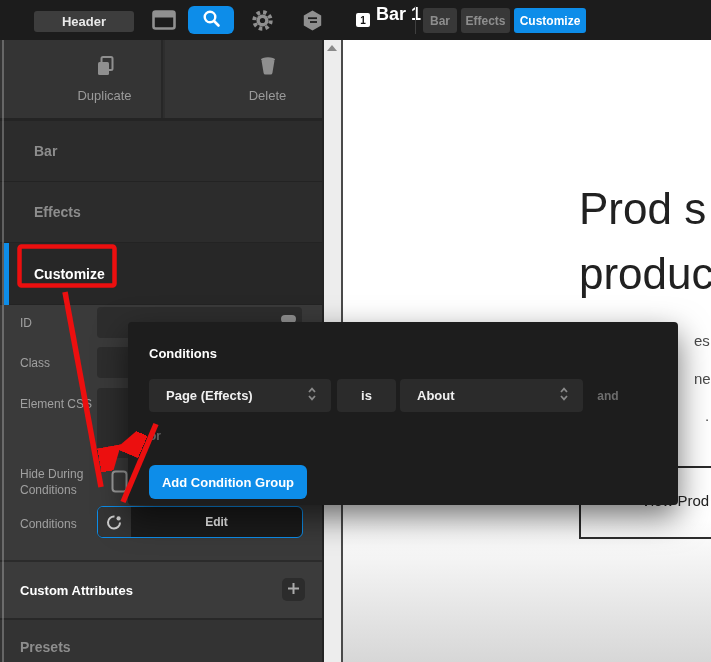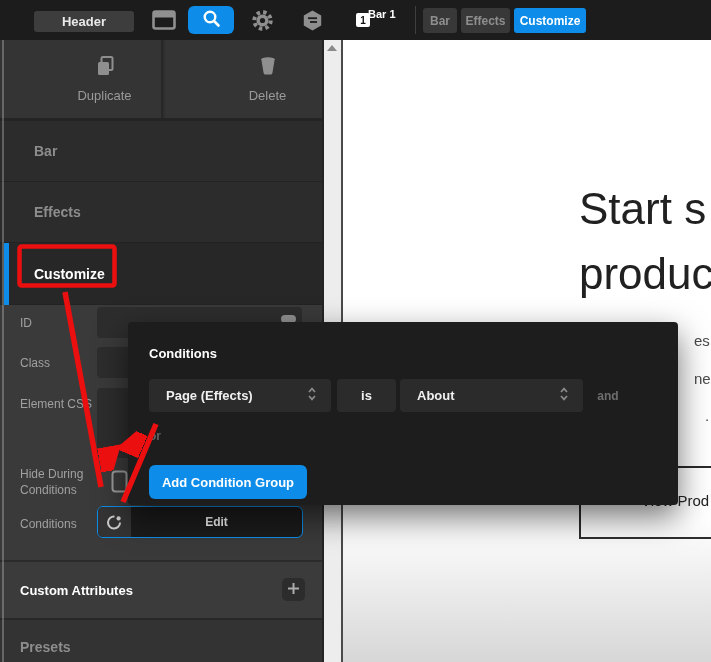--- a/index.html
+++ b/index.html
@@ -13,21 +13,21 @@
 
   
   .topbar { left:0; top:0; width:711px; height:40px; background:#1c1c1c; z-index:10; }
   .header-btn { left:34px; top:11px; width:100px; height:21px; background:#3d3d3d; border-radius:3px;
     color:#e9e9e9; font-size:13px; font-weight:bold; display:flex; align-items:center; justify-content:center; }
   .tb-icon { display:flex; align-items:center; justify-content:center; }
   .search-btn { left:188px; top:6px; width:46px; height:28px; background:var(--accent); border-radius:6px;
     display:flex; align-items:center; justify-content:center; }
   .el-badge { left:356px; top:13px; width:14px; height:14px; background:#fff; border-radius:2px;
     color:#111; font-size:10px; font-weight:bold; display:flex; align-items:center; justify-content:center; }
-  .el-label { left:368px; top:0; height:28px; display:flex; align-items:center; color:#fff; font-size:11px; font-weight:bold; }
+  .el-label { left:376px; top:0; height:28px; display:flex; align-items:center; color:#fff; font-size:18px; font-weight:bold; }
   .tb-sep { left:415px; top:6px; width:1px; height:28px; background:#3f3f3f; }
   .tab { top:8px; height:25px; border-radius:3px; background:#383838; color:#8e8e8e;
     font-size:12px; font-weight:bold; display:flex; align-items:center; justify-content:center; }
   .tab.active { background:var(--accent); color:#fff; }
   .tab-bar { left:423px; width:34px; }
   .tab-effects { left:461px; width:49px; }
   .tab-customize { left:514px; width:72px; }
 
   
   .sidebar-bg { left:0; top:40px; width:322px; height:622px; background:#2e2e2e; }
@@ -212,21 +212,21 @@
   <div class="abs presets-band"></div>
   <div class="abs presets-label">Presets</div>
 
   <div class="abs left-line"></div>
 
   <div class="abs scrollbar"></div>
   <div class="abs sb-arrow"></div>
   <div class="abs preview-border"></div>
 
   <div class="abs preview">
-    <div class="pv-h" style="top:144px">Start s</div>
+    <div class="pv-h" style="top:144px">Prod s</div>
     <div class="pv-h" style="top:209px">produc</div>
     <div class="pv-frag" style="left:351px;top:292px">es ar</div>
     <div class="pv-frag" style="left:351px;top:330px">ne p</div>
     <div class="pv-frag" style="left:362px;top:367px">.</div>
     <div class="pv-btn">
       <span class="pv-btn-label">View Prod</span>
     </div>
     <div class="pv-fade"></div>
   </div>
 

